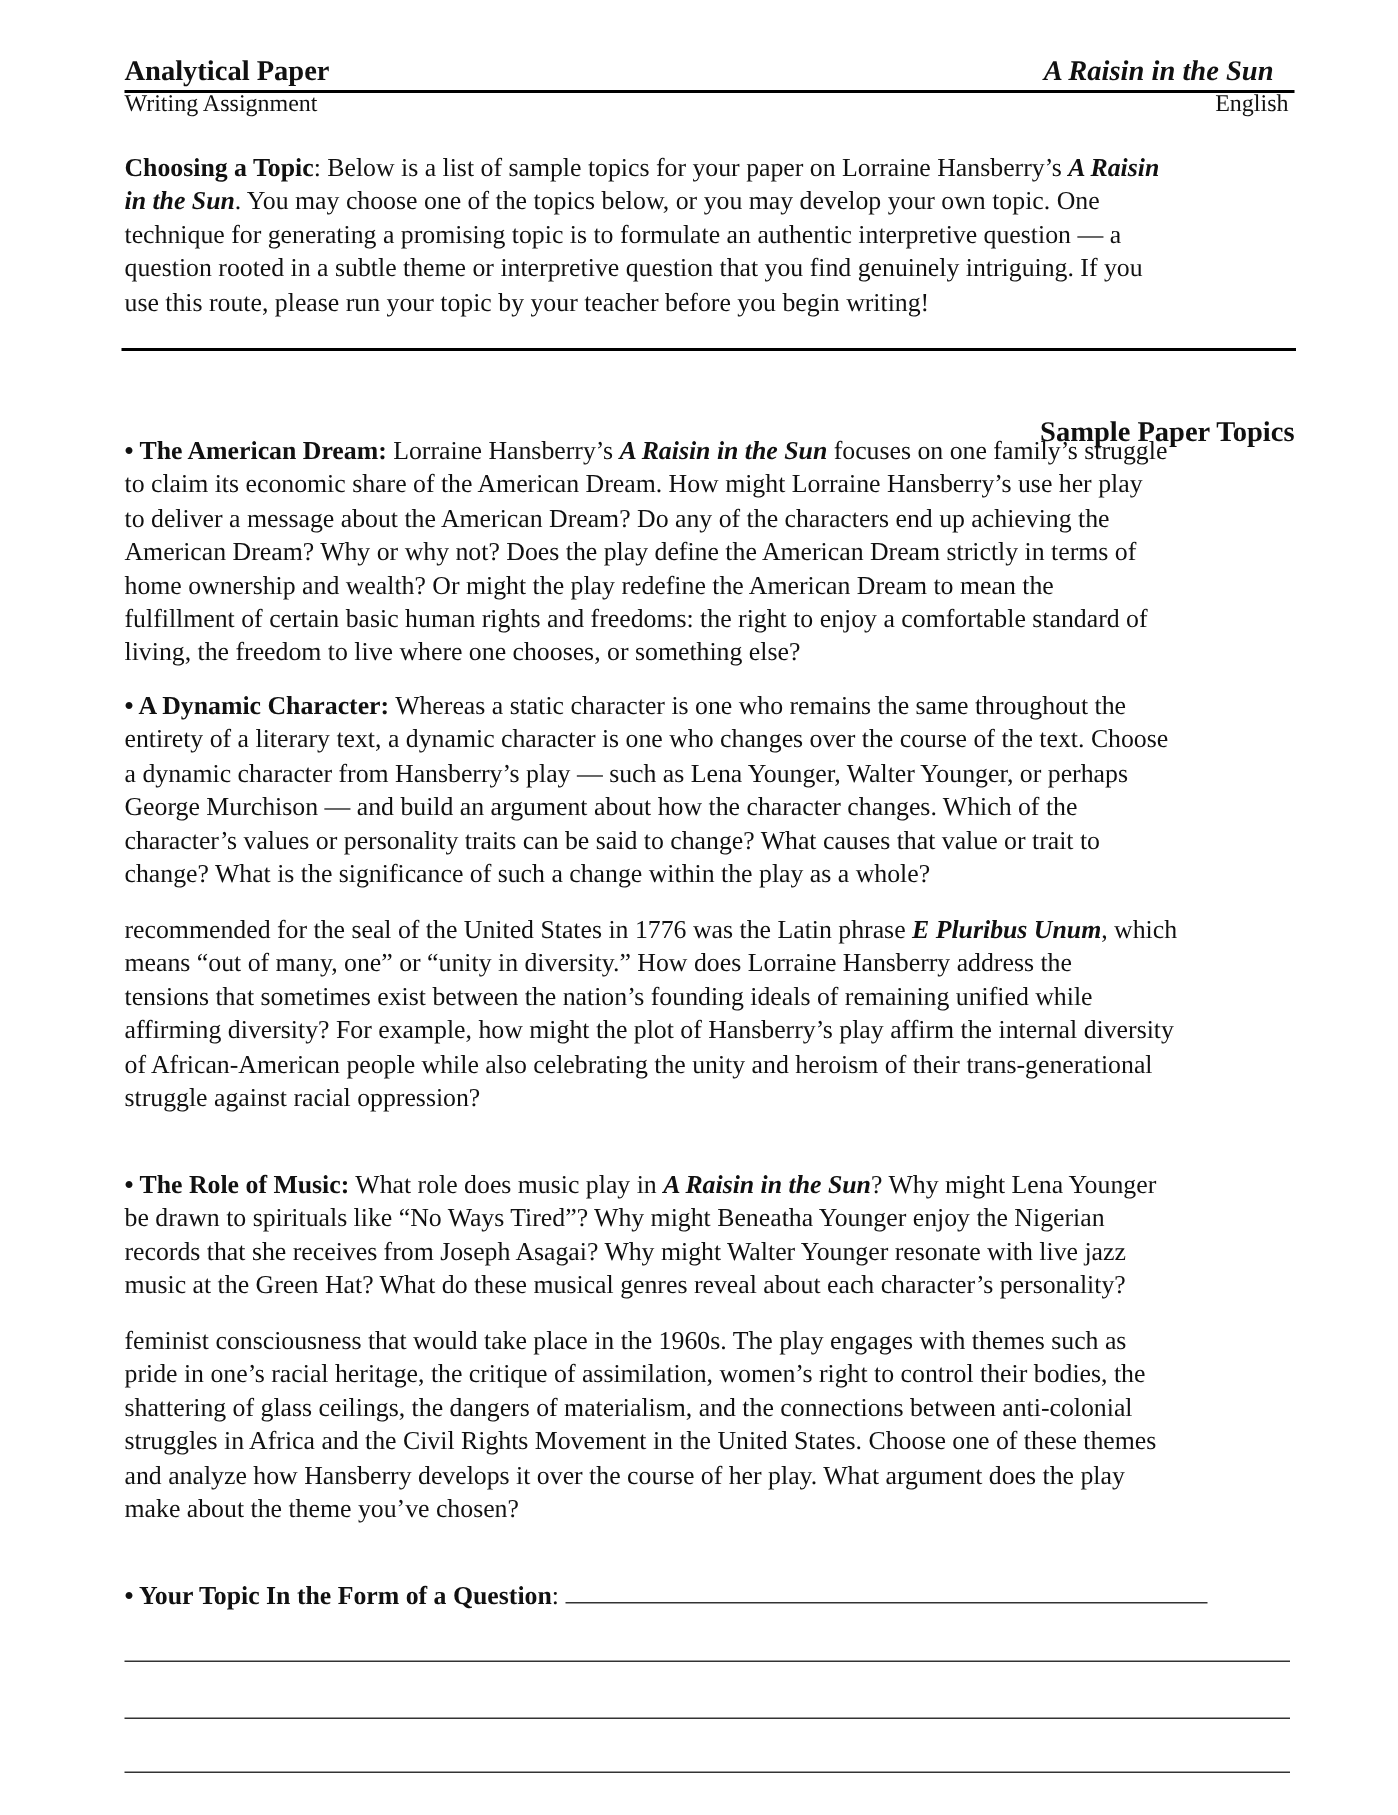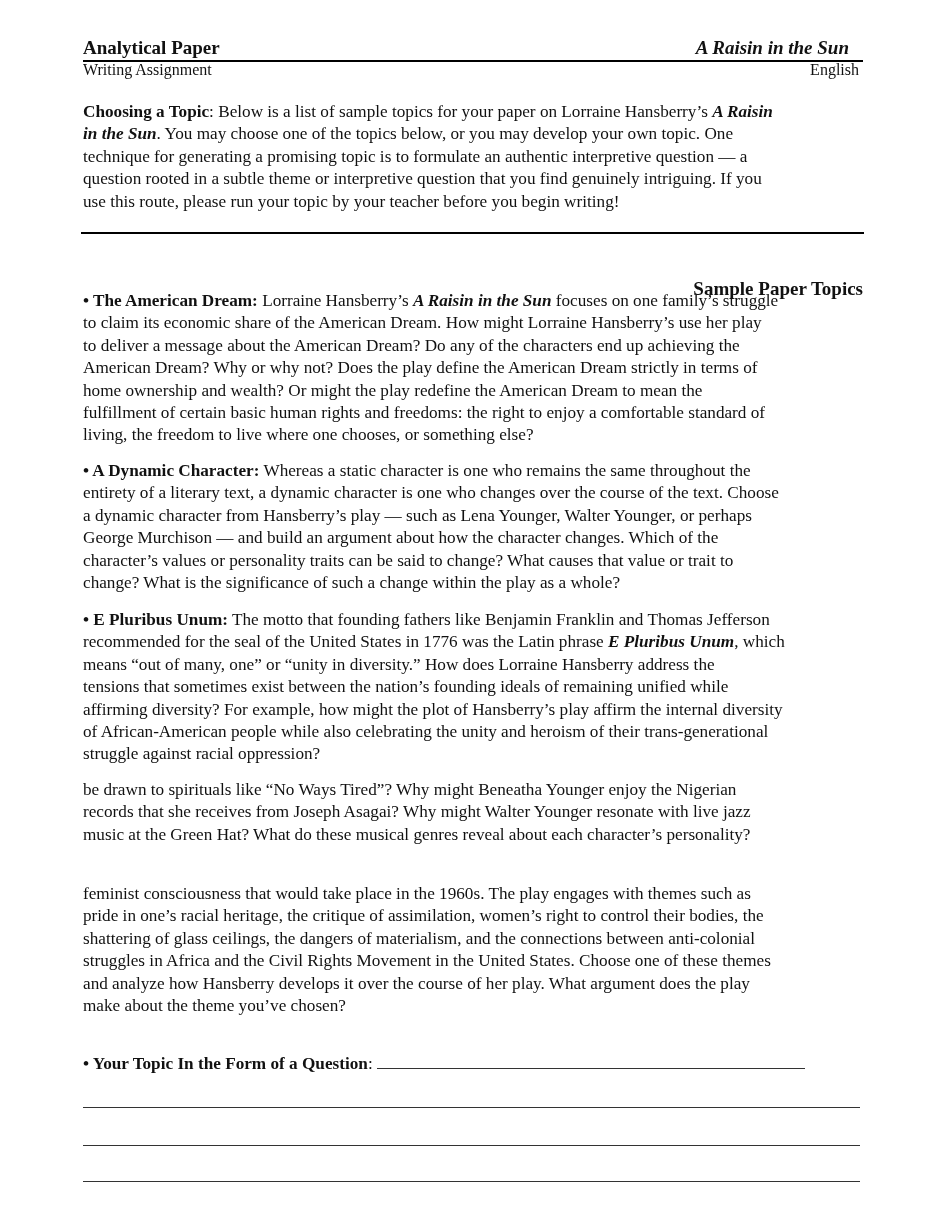--- a/index.html
+++ b/index.html
@@ -62,30 +62,30 @@
   <div class="topic" style="top:460px">
     <span class="line"><b>• A Dynamic Character:</b><span> Whereas a static character is one who remains the same throughout the</span></span>
     <span class="line">entirety of a literary text, a dynamic character is one who changes over the course of the text. Choose</span>
     <span class="line">a dynamic character from Hansberry’s play — such as Lena Younger, Walter Younger, or perhaps</span>
     <span class="line">George Murchison — and build an argument about how the character changes. Which of the</span>
     <span class="line">character’s values or personality traits can be said to change? What causes that value or trait to</span>
     <span class="line">change? What is the significance of such a change within the play as a whole?</span>
   </div>
 
   <div class="topic" style="top:609px">
-    <span class="line"><b>• E Pluribus Unum:</b><span> The motto that founding fathers like Benjamin Franklin and Thomas Jefferson</span></span>
     <span class="line"><span>recommended for the seal of the United States in 1776 was the Latin phrase </span><i>E Pluribus Unum</i><span>, which</span></span>
     <span class="line">means “out of many, one” or “unity in diversity.” How does Lorraine Hansberry address the</span>
     <span class="line">tensions that sometimes exist between the nation’s founding ideals of remaining unified while</span>
     <span class="line">affirming diversity? For example, how might the plot of Hansberry’s play affirm the internal diversity</span>
     <span class="line">of African-American people while also celebrating the unity and heroism of their trans-generational</span>
     <span class="line">struggle against racial oppression?</span>
   </div>
 
   <div class="topic" style="top:779px">
+    <span class="line"><b>• The Role of Music:</b><span> What role does music play in </span><i>A Raisin in the Sun</i><span>? Why might Lena Younger</span></span>
     <span class="line">be drawn to spirituals like “No Ways Tired”? Why might Beneatha Younger enjoy the Nigerian</span>
     <span class="line">records that she receives from Joseph Asagai? Why might Walter Younger resonate with live jazz</span>
     <span class="line">music at the Green Hat? What do these musical genres reveal about each character’s personality?</span>
   </div>
 
   <div class="topic" style="top:883px">
     <span class="line">feminist consciousness that would take place in the 1960s. The play engages with themes such as</span>
     <span class="line">pride in one’s racial heritage, the critique of assimilation, women’s right to control their bodies, the</span>
     <span class="line">shattering of glass ceilings, the dangers of materialism, and the connections between anti-colonial</span>
     <span class="line">struggles in Africa and the Civil Rights Movement in the United States. Choose one of these themes</span>

